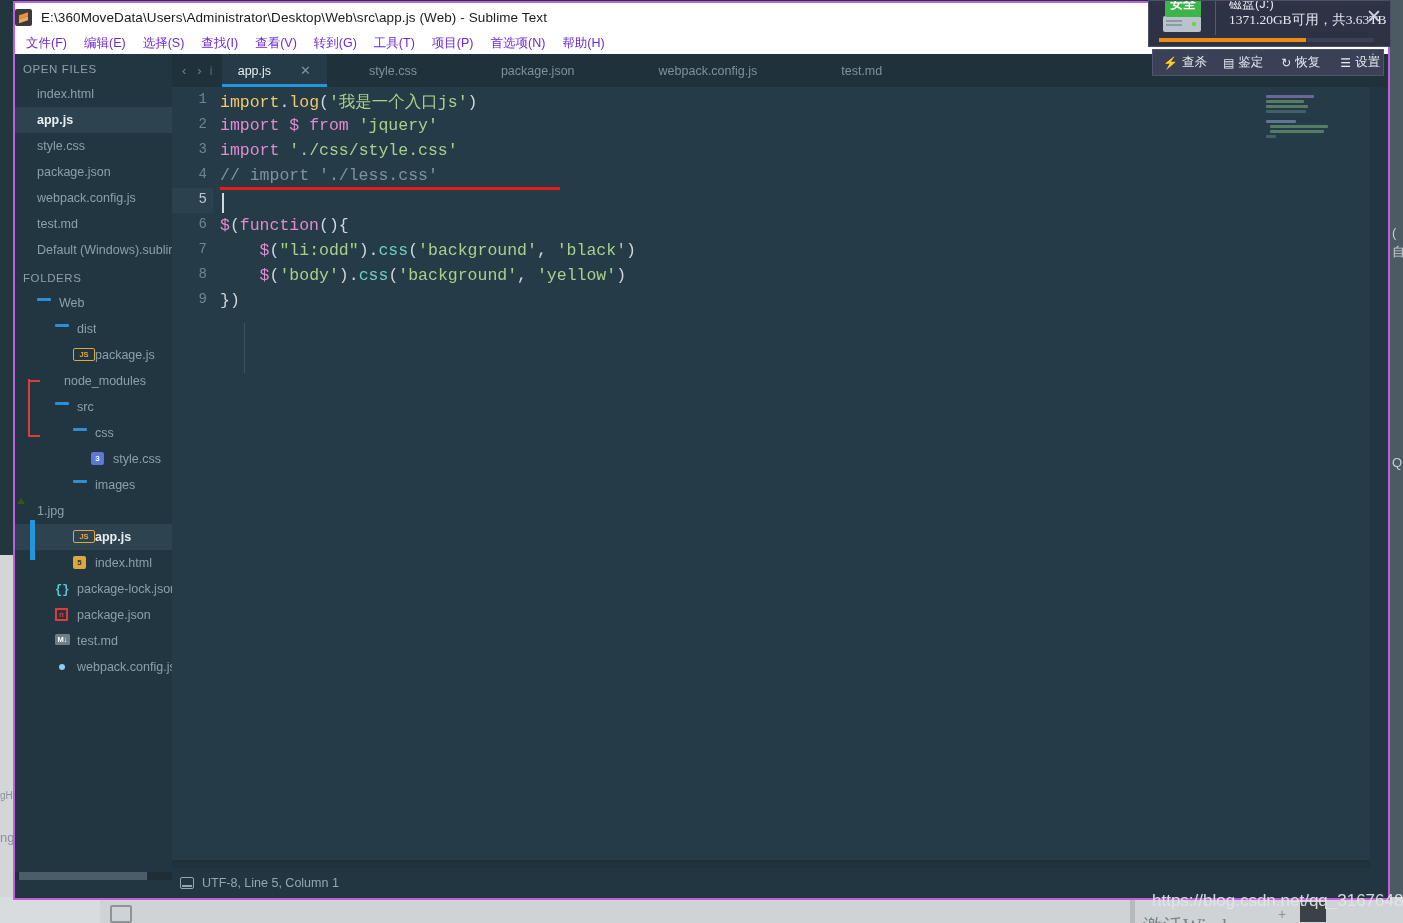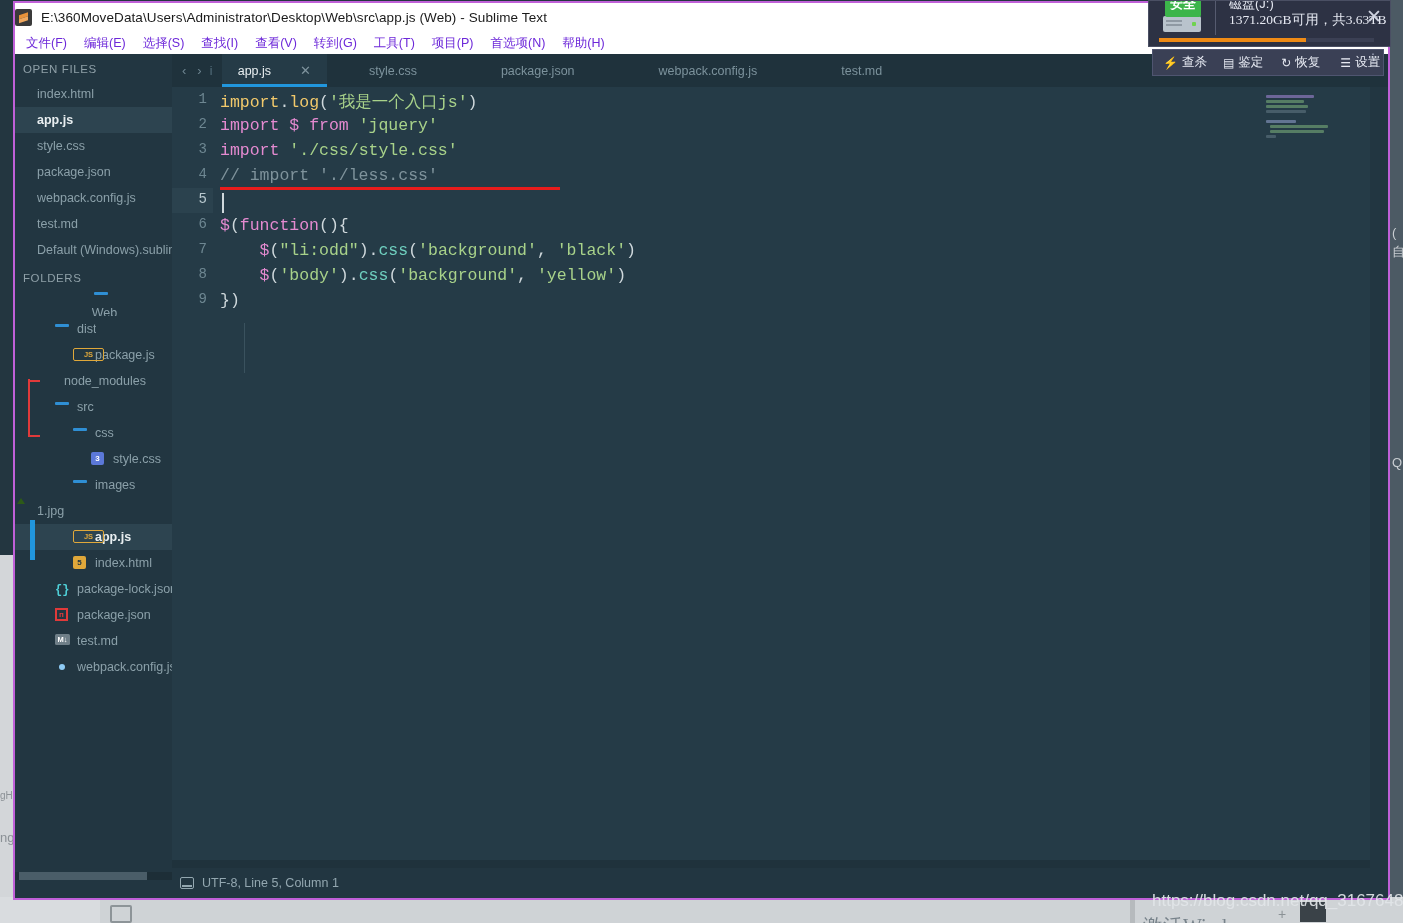--- a/index.html
+++ b/index.html
@@ -68,21 +68,21 @@
     white-space:nowrap;font-family:"Liberation Sans",sans-serif;
   }
   .sb-row.active{background:#2d4450;color:#e8eef0;font-weight:bold;}
   .sb-row .lbl{overflow:hidden;}
 
   
   .ic{width:16px;height:14px;flex:0 0 16px;margin-right:6px;position:relative;display:inline-block;}
   .ic-folder{width:14px;height:11px;background:#2f8fd4;border-radius:1.5px;margin-top:2px;}
   .ic-folder.open:after{content:"";position:absolute;left:2px;top:6px;width:11px;height:2px;background:#223641;}
   .ic-folder.open:before{content:"";position:absolute;left:0;top:2px;width:14px;height:3px;background:#2f8fd4;border-radius:1px;}
-  .ic-js{width:31px;height:13px;border:1.6px solid #e0a83a;border-radius:2px;color:#e0a83a;font-size:7.5px;
+  .ic-js{width:22px;height:13px;border:1.6px solid #e0a83a;border-radius:2px;color:#e0a83a;font-size:7.5px;
          display:flex;align-items:center;justify-content:center;font-weight:bold;font-family:"Liberation Sans",sans-serif;box-sizing:border-box;}
   .ic-html{width:13px;height:13px;background:#e0a83a;border-radius:2px;color:#223641;font-size:8px;font-weight:bold;
            display:flex;align-items:center;justify-content:center;font-family:"Liberation Sans",sans-serif;}
   .ic-css{width:13px;height:13px;background:#5b78d8;border-radius:2px;color:#fff;font-size:8px;font-weight:bold;
           display:flex;align-items:center;justify-content:center;font-family:"Liberation Sans",sans-serif;}
   .ic-img{width:13px;height:11px;background:#7ec13a;border-radius:1.5px;position:relative;overflow:hidden;}
   .ic-img:after{content:"";position:absolute;left:2px;bottom:0;border-left:4px solid transparent;border-right:4px solid transparent;border-bottom:6px solid #2d5a18;}
   .ic-json{color:#4fd0d8;font-size:12px;font-weight:bold;line-height:13px;font-family:"Liberation Mono",monospace;}
   .ic-pkg{width:13px;height:13px;border:2px solid #e03a3a;box-sizing:border-box;color:#e03a3a;font-size:8px;
           display:flex;align-items:center;justify-content:center;font-weight:bold;}
@@ -272,21 +272,21 @@
           </div>
           <div class="sb-row" style="padding-left: 22px;">
             <span class="lbl">test.md</span>
           </div>
           <div class="sb-row" style="padding-left: 22px;">
             <span class="lbl">Default (Windows).sublime-k</span>
           </div>
         </div>
       <div class="sb-section">FOLDERS</div>
       <div id="folder-tree">
-          <div class="sb-row" style="padding-left: 22px; flex-direction: column;">
+          <div class="sb-row" style="padding-left: 22px;">
             <span class="ic"><span class="ic-folder open"></span></span>
             <span class="lbl">Web</span>
           </div>
           <div class="sb-row" style="padding-left: 40px;">
             <span class="ic"><span class="ic-folder open"></span></span>
             <span class="lbl">dist</span>
           </div>
           <div class="sb-row" style="padding-left: 58px;">
             <span class="ic">
               <span class="ic-js">JS</span>

